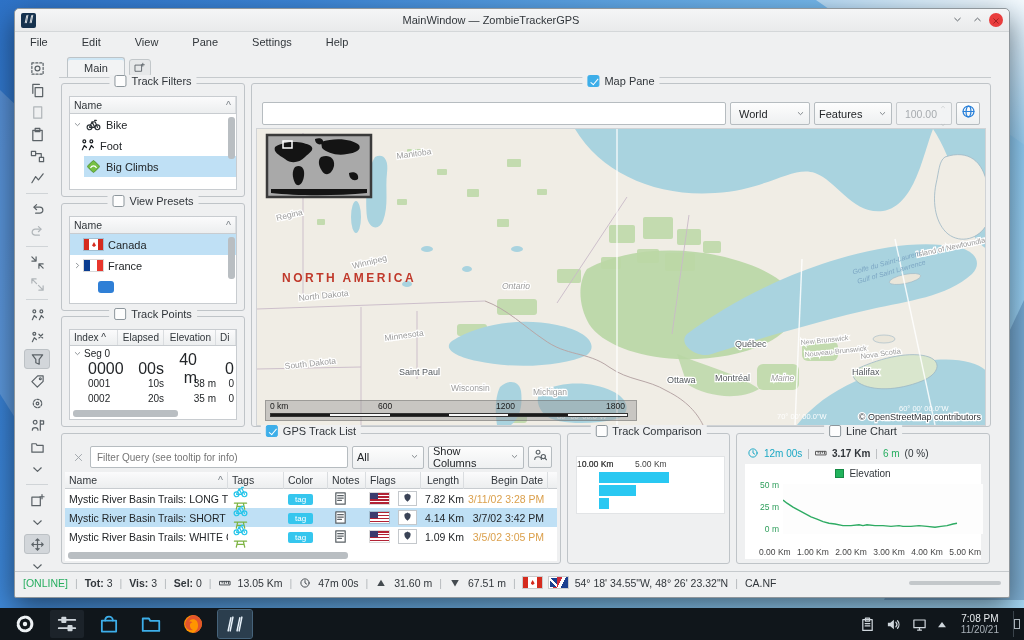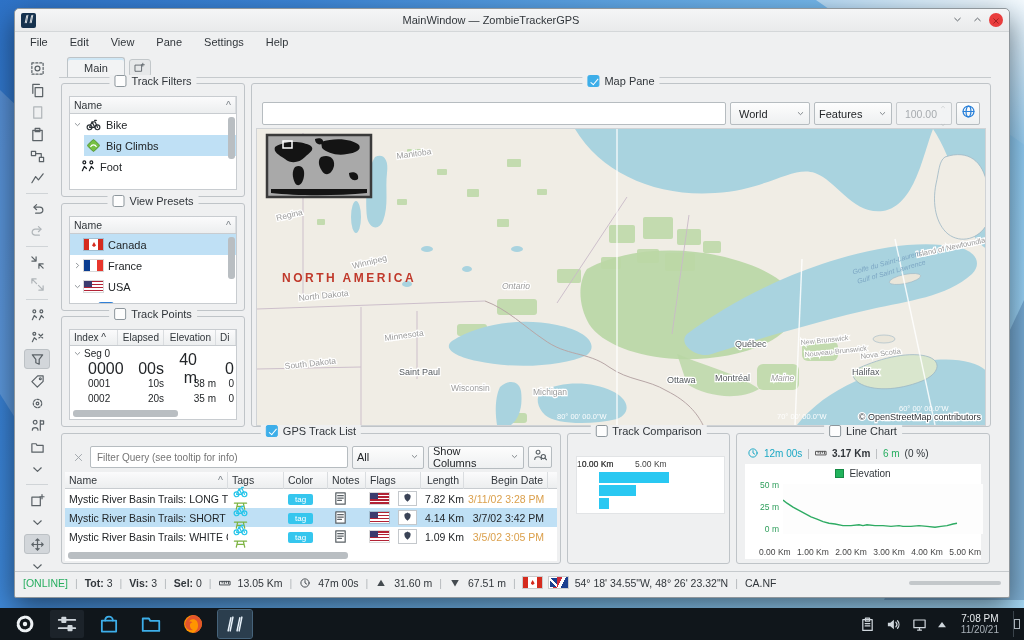--- a/index.html
+++ b/index.html
@@ -13,21 +13,21 @@
   
   .window { position:absolute; left:14px; top:8px; width:996px; height:590px; background:#eff0f1; border:1px solid #8f969b; border-radius:5px 5px 2px 2px; box-shadow:0 10px 28px rgba(0,0,0,.5); }
   .titlebar { height:23px; display:flex; align-items:center; padding:0 6px; background:linear-gradient(#f4f5f6,#e9eaeb); border-bottom:1px solid #d4d7d9; border-radius:5px 5px 0 0; }
   .appicon { width:15px; height:15px; background:#16324e; border-radius:2px; color:#fff; display:flex; align-items:center; justify-content:center; }
   .appicon svg { width:12px; height:12px; }
   .tb-title { flex:1; text-align:center; font-size:11px; color:#31363b; }
   .tb-btn { width:17px; height:17px; display:flex; align-items:center; justify-content:center; color:#4d545a; margin-left:3px; }
   .tb-btn svg { width:11px; height:11px; }
   .tb-close { background:#e93d3d; border-radius:50%; width:14px; height:14px; color:#7d1414; }
   .tb-close svg { width:8px; height:8px; }
-  .menubar { height:20px; display:flex; align-items:center; padding-left:8px; gap:8px; }
+  .menubar { height:20px; display:flex; align-items:center; padding-left:8px; gap:20px; }
   .menu-item { font-size:11px; color:#31363b; padding:2px 7px; border-radius:2px; }
 
   
   .vtoolbar { position:absolute; left:2px; top:46px; width:40px; bottom:30px; display:flex; flex-direction:column; align-items:center; padding-top:2px; }
   .ticon { width:26px; height:20px; display:flex; align-items:center; justify-content:center; color:#5b6267; margin:1px 0; border-radius:3px; flex:0 0 auto; }
   .ticon svg { width:15px; height:15px; }
   .ticon.dis { color:#b0b5b9; }
   .ticon.active { background:#d2d6da; border:1px solid #bcc1c5; }
   .tsep { width:22px; height:1px; background:#d0d4d7; margin:4px 0; flex:0 0 auto; }
 
@@ -353,39 +353,39 @@
           </span>
         <span class="ric">
             <svg viewBox="0 0 16 16" fill="none" stroke="currentColor" stroke-width="1.3" stroke-linecap="round" stroke-linejoin="round">
               <circle cx="3.8" cy="11" r="2.6"></circle>
               <circle cx="12.2" cy="11" r="2.6"></circle>
               <path d="M3.8 11 6.4 5.2h3.4L12.2 11M6.4 5.2 9.4 11H3.8M9.2 3.6h1.8"></path>
             </svg>
           </span>
         <span>Bike</span>
       </div>
-      <div class="trow sel" style="margin-left:14px;">
-        <span class="ric">
-            <svg viewBox="0 0 16 16">
-              <rect x="3.2" y="3.2" width="9.6" height="9.6" rx="1.5" transform="rotate(45 8 8)" fill="#76c043" stroke="#4e8f2a"></rect>
-              <path d="M4.8 9.6C6.2 6.6 9.8 6.6 11.2 9.6" stroke="#fff" fill="none" stroke-width="1.2"></path>
-            </svg>
-          </span>
-        <span>Big Climbs</span>
-      </div>
       <div class="trow" style="margin-left:8px;">
         <span class="ric" style="color:#1a1e22;">
             <svg viewBox="0 0 16 16" fill="none" stroke="currentColor" stroke-width="1.3" stroke-linecap="round" stroke-linejoin="round">
               <circle cx="4.6" cy="3.6" r="1.5"></circle>
               <path d="M2.5 12.5 4.6 8l2.3 2.2M10 12.5l2.1-4.5 2.2 2.2"></path>
               <circle cx="12.1" cy="3.6" r="1.5"></circle>
             </svg>
           </span>
         <span>Foot</span>
       </div>
+      <div class="trow sel" style="margin-left:14px;">
+        <span class="ric">
+            <svg viewBox="0 0 16 16">
+              <rect x="3.2" y="3.2" width="9.6" height="9.6" rx="1.5" transform="rotate(45 8 8)" fill="#76c043" stroke="#4e8f2a"></rect>
+              <path d="M4.8 9.6C6.2 6.6 9.8 6.6 11.2 9.6" stroke="#fff" fill="none" stroke-width="1.2"></path>
+            </svg>
+          </span>
+        <span>Big Climbs</span>
+      </div>
       <div class="vscroll">
           <div class="thumb"></div>
         </div>
     </div>
   </div>
 
   <div class="group" style="left:46px; top:194px; width:184px; height:108px;">
     <div class="legend">
       <span class="cb"></span>
       <span>View Presets</span>
@@ -403,29 +403,20 @@
         <span>Canada</span>
       </div>
       <div class="trow">
         <span class="exp">
             <svg viewBox="0 0 16 16" fill="none" stroke="currentColor" stroke-width="1.3" stroke-linecap="round" stroke-linejoin="round">
               <path d="M6 4l4 4-4 4"></path>
             </svg>
           </span>
         <span class="flag fr"></span>
         <span>France</span>
-      </div>
-      <div class="trow">
-        <span class="exp">
-            <svg viewBox="0 0 16 16" fill="none" stroke="currentColor" stroke-width="1.3" stroke-linecap="round" stroke-linejoin="round">
-              <path d="M4 6.2 8 10l4-3.8"></path>
-            </svg>
-          </span>
-        <span class="flag us"></span>
-        <span>USA</span>
       </div>
       <div class="trow" style="margin-left:28px;">
         <span style="width:16px;height:12px;background:#2f7fd6;border-radius:3px;display:inline-block;"></span>
       </div>
       <div class="vscroll">
           <div class="thumb"></div>
         </div>
     </div>
   </div>
 
@@ -631,20 +622,34 @@
             <path d="M58,10 C63,8 67,10 66,14 C63,17 58,15 58,10 Z"></path>
             <path d="M38,38 C44,35 48,39 47,47 C46,55 41,59 38,54 C35,48 35,42 38,38 Z"></path>
             <path d="M64,13 C78,8 96,10 102,16 C105,21 98,24 90,25 C80,27 70,24 65,19 Z"></path>
             <path d="M64,28 C72,25 78,29 77,37 C75,45 69,48 65,42 C61,36 61,31 64,28 Z"></path>
             <path d="M92,44 C98,42 102,45 101,50 C97,53 92,50 92,44 Z"></path>
             <path d="M14,60 L110,60 L110,64 C80,67 40,67 14,64 Z"></path>
           </g>
           <rect x="26" y="12" width="9" height="7" fill="none" stroke="#ffffff" stroke-width="1.5"></rect>
         </g>
       </svg>
+      <div class="scalebar">
+        <span class="lbl" style="left:4px;">0 km</span>
+        <span class="lbl" style="left:112px;">600</span>
+        <span class="lbl" style="left:230px;">1200</span>
+        <span class="lbl" style="left:340px;">1800</span>
+        <div class="segs">
+            <div></div>
+            <div></div>
+            <div></div>
+            <div></div>
+            <div></div>
+            <div></div>
+          </div>
+      </div>
     </div>
   </div>
 
   <div class="group" style="left:46px; top:424px; width:500px; height:131px;">
     <div class="legend">
       <span class="cb checked"></span>
       <span>GPS Track List</span>
     </div>
     <div class="listctl">
       <span class="clearx">

